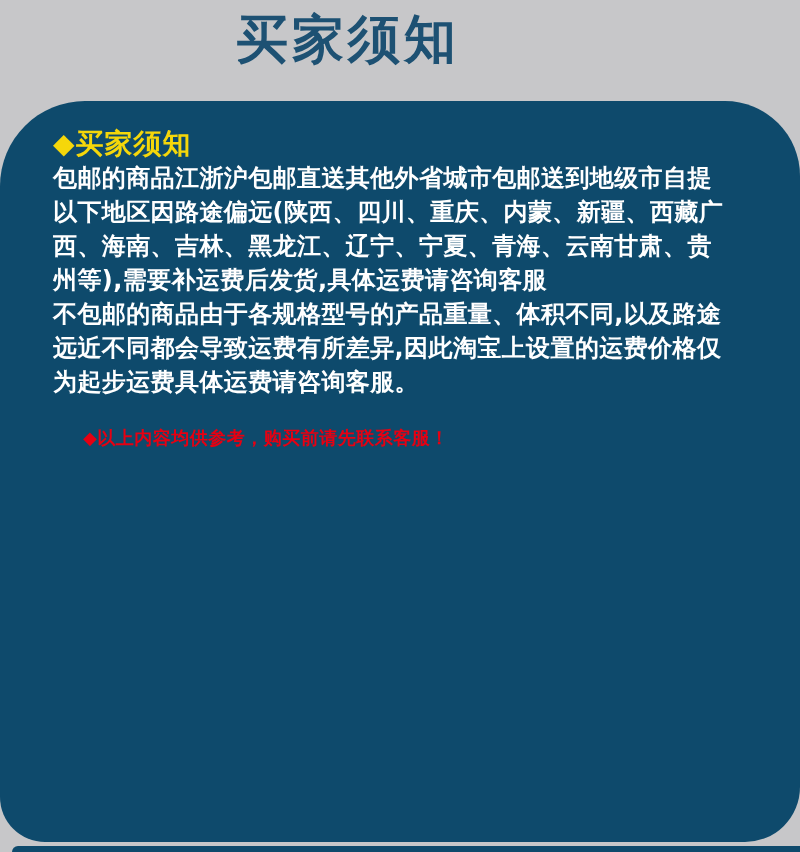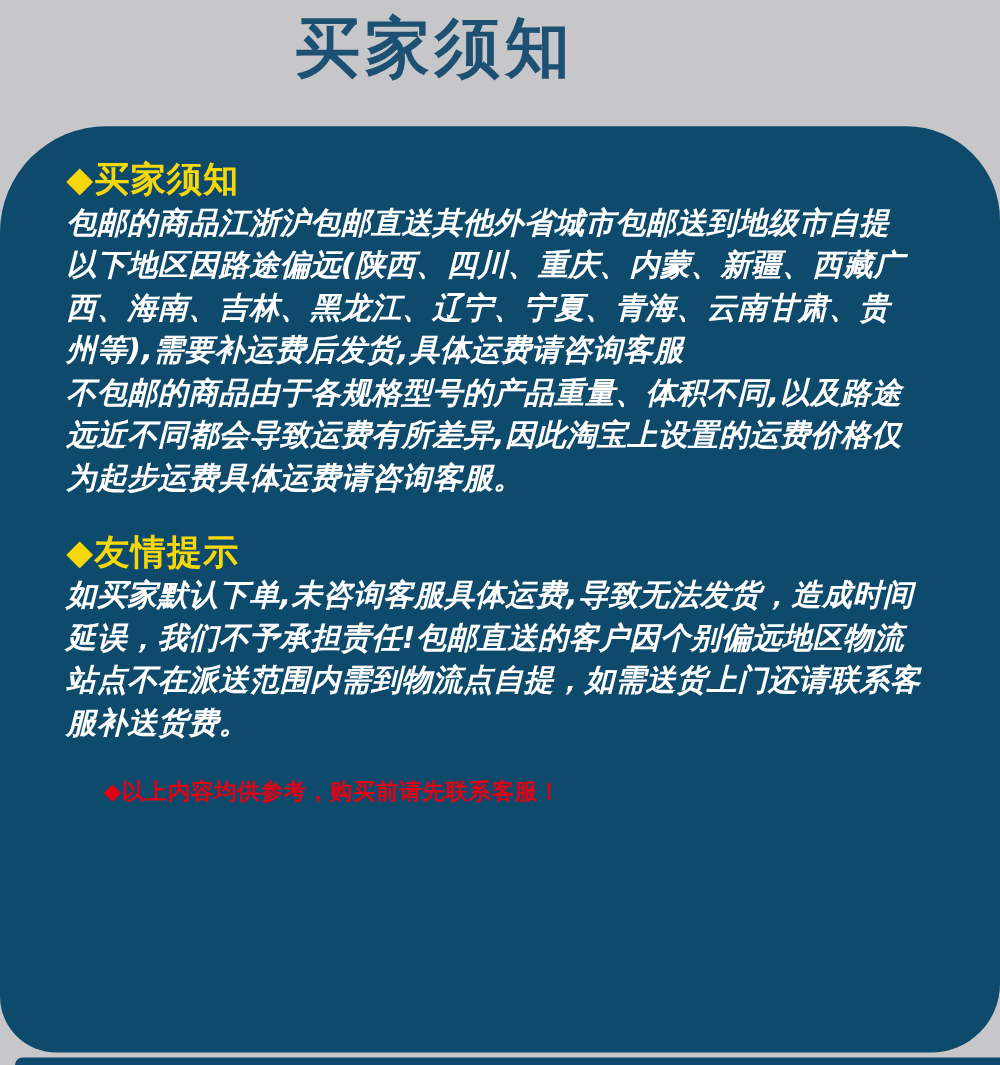--- a/index.html
+++ b/index.html
@@ -46,21 +46,20 @@
     line-height: 34px;
     color: #f5d70a;
     letter-spacing: 1px;
   }
   .section-body {
     font-size: 24px;
     line-height: 34px;
     letter-spacing: 0.4px;
     color: #ffffff;
     white-space: pre-line;
-    font-style: italic;
   }
   .footnote {
     padding-left: 30px;
     font-size: 18px;
     line-height: 26px;
     letter-spacing: 0.5px;
     color: #e60012;
   }
   
   .bottom-strip {
@@ -89,27 +88,20 @@
       <div class="section-body">包邮的商品江浙沪包邮直送其他外省城市包邮送到地级市自提
 以下地区因路途偏远(陕西、四川、重庆、内蒙、新疆、西藏广
 西、海南、吉林、黑龙江、辽宁、宁夏、青海、云南甘肃、贵
 州等),需要补运费后发货,具体运费请咨询客服
 不包邮的商品由于各规格型号的产品重量、体积不同,以及路途
 远近不同都会导致运费有所差异,因此淘宝上设置的运费价格仅
 为起步运费具体运费请咨询客服。</div>
     </div>
 
 
-    <div class="section">
-      <div class="section-heading">◆友情提示</div>
-      <div class="section-body">如买家默认下单,未咨询客服具体运费,导致无法发货，造成时间
-延误，我们不予承担责任!包邮直送的客户因个别偏远地区物流
-站点不在派送范围内需到物流点自提，如需送货上门还请联系客
-服补送货费。</div>
-    </div>
 
     <div class="footnote">◆以上内容均供参考，购买前请先联系客服！</div>
 
   </div>
 
   <div class="bottom-strip"></div>
 
 </div>
 
 </body></html>

